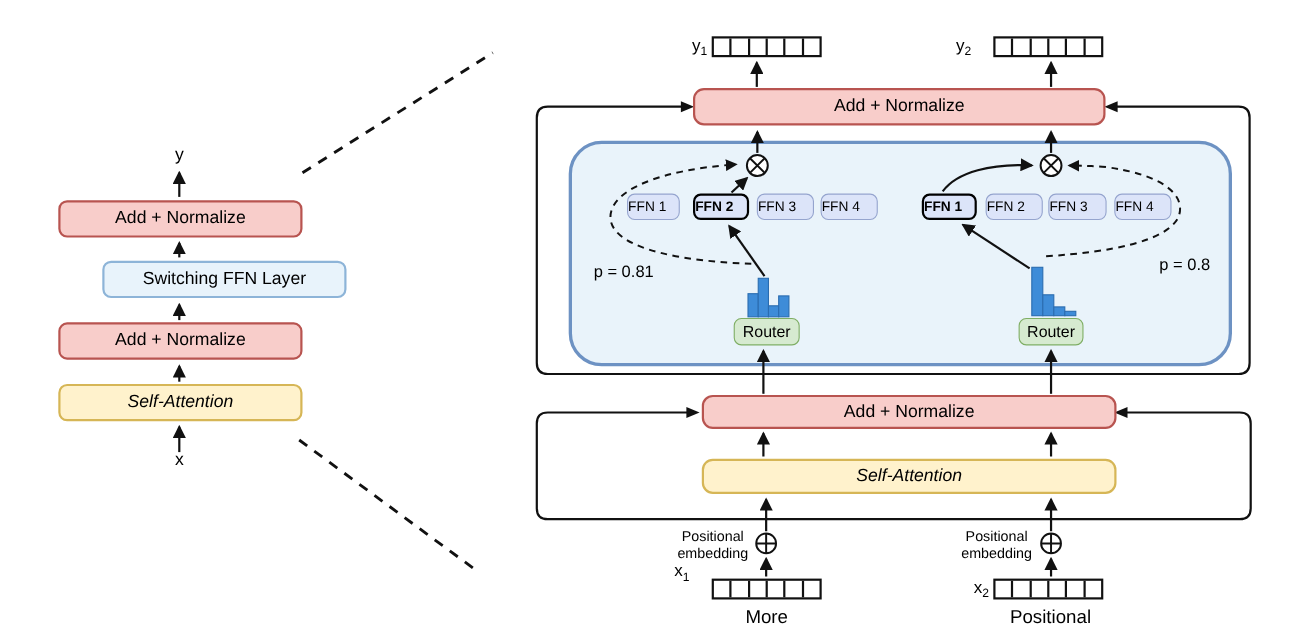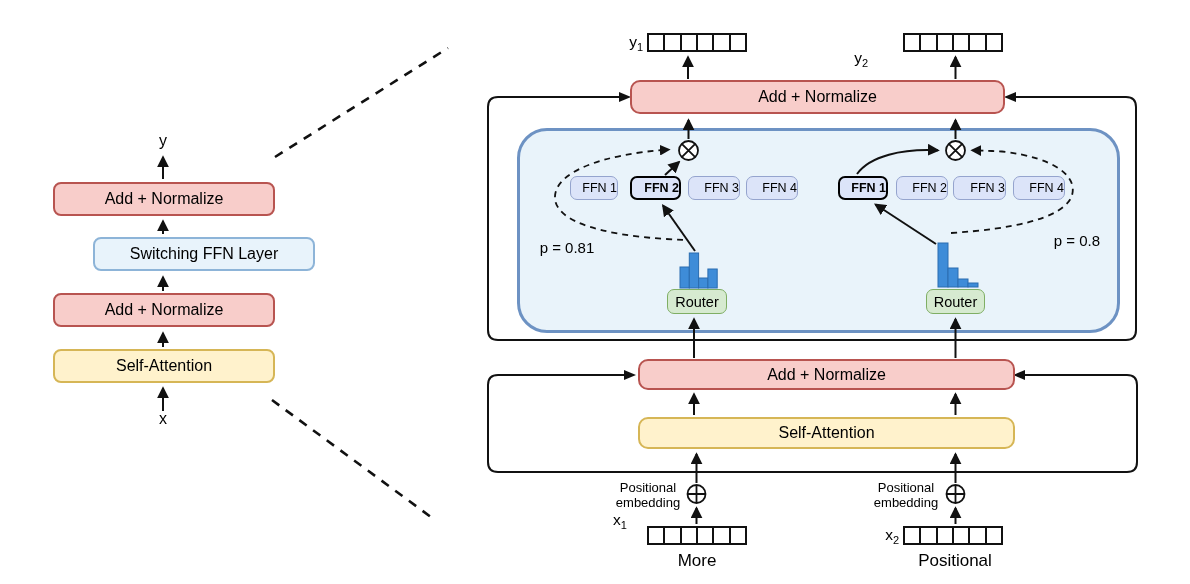--- a/index.html
+++ b/index.html
@@ -1,25 +1,25 @@
 <!DOCTYPE html>
 <html style="--pink_fill: #F8CDCA; --pink_border: #B85450; --yellow_fill: #FFF2CC; --yellow_border: #D6B656; --lightblue_fill: #E8F3FB; --lightblue_border: #8DB4D8; --container_fill: #E9F3FA; --container_border: #6D92C3; --ffn_fill: #DCE4F9; --ffn_border: #95A4CE; --router_fill: #D6EAD0; --router_border: #7FAE64; --bar_fill: #3E8CD8; --bar_border: #2A6CB0; --line: #111111;"><head>
 <meta charset="utf-8">
 <style>
   html,body{margin:0;padding:0;}
   body{width:1190px;height:584px;position:relative;background:#fff;overflow:hidden;
        font-family:"Liberation Sans","DejaVu Sans",sans-serif;color:#000;}
   .box{position:absolute;box-sizing:border-box;display:flex;align-items:center;justify-content:center;
        border-radius:8px;font-size:16px;z-index:3;}
   .pink{background:var(--pink_fill);border:2px solid var(--pink_border);align-items:center;}
-  .yellow{background:var(--yellow_fill);border:2px solid var(--yellow_border);}
+  .yellow{background:var(--yellow_fill);border:2px solid var(--yellow_border);font-style:italic;}
   .lightblue{background:var(--lightblue_fill);border:2px solid var(--lightblue_border);}
   .container-box{position:absolute;box-sizing:border-box;border-radius:30px;z-index:1;
        background:var(--container_fill);border:3px solid var(--container_border);}
-  .ffn{position:absolute;box-sizing:border-box;display:flex;align-items:center;justify-content:flex-end;
+  .ffn{position:absolute;box-sizing:border-box;display:flex;align-items:center;justify-content:flex-start;
        border-radius:7px;font-size:12.5px;z-index:3;
        background:var(--ffn_fill);border:1.5px solid var(--ffn_border);}
   .ffn.sel{border:2.5px solid #000;font-weight:bold;}
   .router{position:absolute;box-sizing:border-box;display:flex;align-items:center;justify-content:center;
        border-radius:7px;font-size:14.5px;z-index:3;
        background:var(--router_fill);border:1.5px solid var(--router_border);}
   .cellrow{position:absolute;box-sizing:border-box;display:flex;border:2px solid #111;background:#fff;z-index:3;}
   .cell{flex:1;border-left:2px solid #111;}
   .cell:first-child{border-left:none;}
   .lbl{position:absolute;z-index:4;}
@@ -48,21 +48,21 @@
 <div class="lbl" style="left:613px;top:33px;width:30px;text-align:right;font-size:15.5px;">
   <span>y</span><sub>1</sub></div>
 <div class="cellrow" style="left:647px;top:33px;width:100px;height:19px;">
     <div class="cell"></div>
     <div class="cell"></div>
     <div class="cell"></div>
     <div class="cell"></div>
     <div class="cell"></div>
     <div class="cell"></div>
   </div>
-<div class="lbl" style="left:838px;top:33px;width:30px;text-align:right;font-size:15.5px;margin-top:16px;">
+<div class="lbl" style="left:869px;top:33px;width:30px;text-align:left;font-size:15.5px;">
   <span>y</span><sub>2</sub></div>
 <div class="cellrow" style="left:903px;top:33px;width:100px;height:19px;">
     <div class="cell"></div>
     <div class="cell"></div>
     <div class="cell"></div>
     <div class="cell"></div>
     <div class="cell"></div>
     <div class="cell"></div>
   </div>
 

